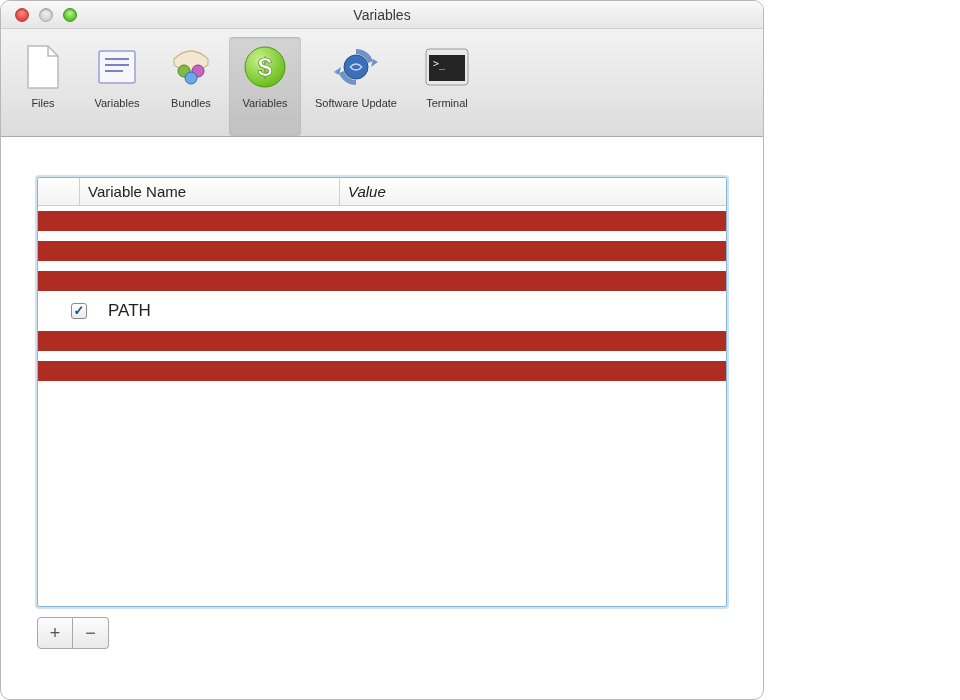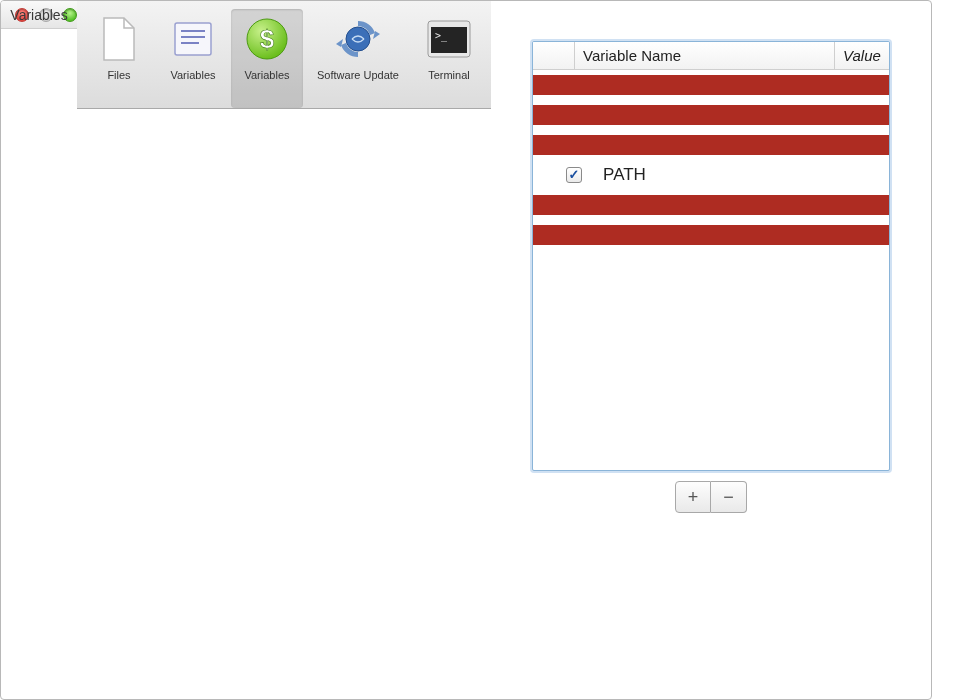--- a/index.html
+++ b/index.html
@@ -5,27 +5,28 @@
     * { box-sizing: border-box; margin: 0; padding: 0; }
     body {
       font-family: "Lucida Grande", "Helvetica Neue", Arial, sans-serif;
       font-size: 13px;
       background: #fff;
       width: 960px;
       height: 700px;
       overflow: hidden;
     }
     .window {
-      width: 932px;
+      width: 764px;
       height: 700px;
       border: 1px solid #b8b8b8;
-      border-radius: 4px;
+      border-radius: 10px;
       overflow: hidden;
       background: #fff;
       display: flex;
+      flex-direction: column;
     }
     .titlebar {
       height: 28px;
       background: linear-gradient(to bottom, #f9f9f9 0%, #e6e6e6 100%);
       border-bottom: 1px solid #cfcfcf;
       display: flex;
       align-items: center;
       position: relative;
     }
     .traffic-lights {
@@ -83,21 +84,20 @@
     }
     .toolbar-label {
       font-size: 11px;
       color: #333;
     }
     .content {
       flex: 1;
       padding: 40px 36px 20px 36px;
       display: flex;
       flex-direction: column;
-      align-items: center;
     }
     .table-wrap {
       position: relative;
       border: 1px solid #8ab4d8;
       box-shadow: 0 0 0 2px rgba(120,170,220,0.35);
       border-radius: 2px;
       background: #fff;
       height: 430px;
       overflow: hidden;
     }
@@ -208,20 +208,31 @@
         <svg width="44" height="44" viewBox="0 0 44 44">
           <rect x="4" y="6" width="36" height="32" rx="2" fill="#f6f6fb" stroke="#9aa0d0" stroke-width="1.5"></rect>
           <line x1="10" y1="14" x2="34" y2="14" stroke="#7a82c4" stroke-width="2"></line>
           <line x1="10" y1="20" x2="34" y2="20" stroke="#7a82c4" stroke-width="2"></line>
           <line x1="10" y1="26" x2="28" y2="26" stroke="#7a82c4" stroke-width="2"></line>
         </svg>
       </div>
       <div class="toolbar-label">Variables</div>
     </div>
 
+    <div class="toolbar-item">
+      <div class="toolbar-icon">
+        <svg width="46" height="44" viewBox="0 0 46 44">
+          <path d="M6 14 q17 -16 34 0 v6 q-17 12 -34 0 z" fill="#f3e7cf" stroke="#c9b98f" stroke-width="1.2"></path>
+          <circle cx="16" cy="26" r="6" fill="#7fb948" stroke="#4f8a1f"></circle>
+          <circle cx="30" cy="26" r="6" fill="#c467c4" stroke="#8a3a8a"></circle>
+          <circle cx="23" cy="33" r="6" fill="#6aa9e9" stroke="#2f6fb1"></circle>
+        </svg>
+      </div>
+      <div class="toolbar-label">Bundles</div>
+    </div>
 
     <div class="toolbar-item selected">
       <div class="toolbar-icon">
         <svg width="44" height="44" viewBox="0 0 44 44">
           <defs>
             <radialGradient id="g1" cx="35%" cy="30%" r="70%">
               <stop offset="0%" stop-color="#c7f08a"></stop>
               <stop offset="100%" stop-color="#6cbf1e"></stop>
             </radialGradient>
           </defs>

